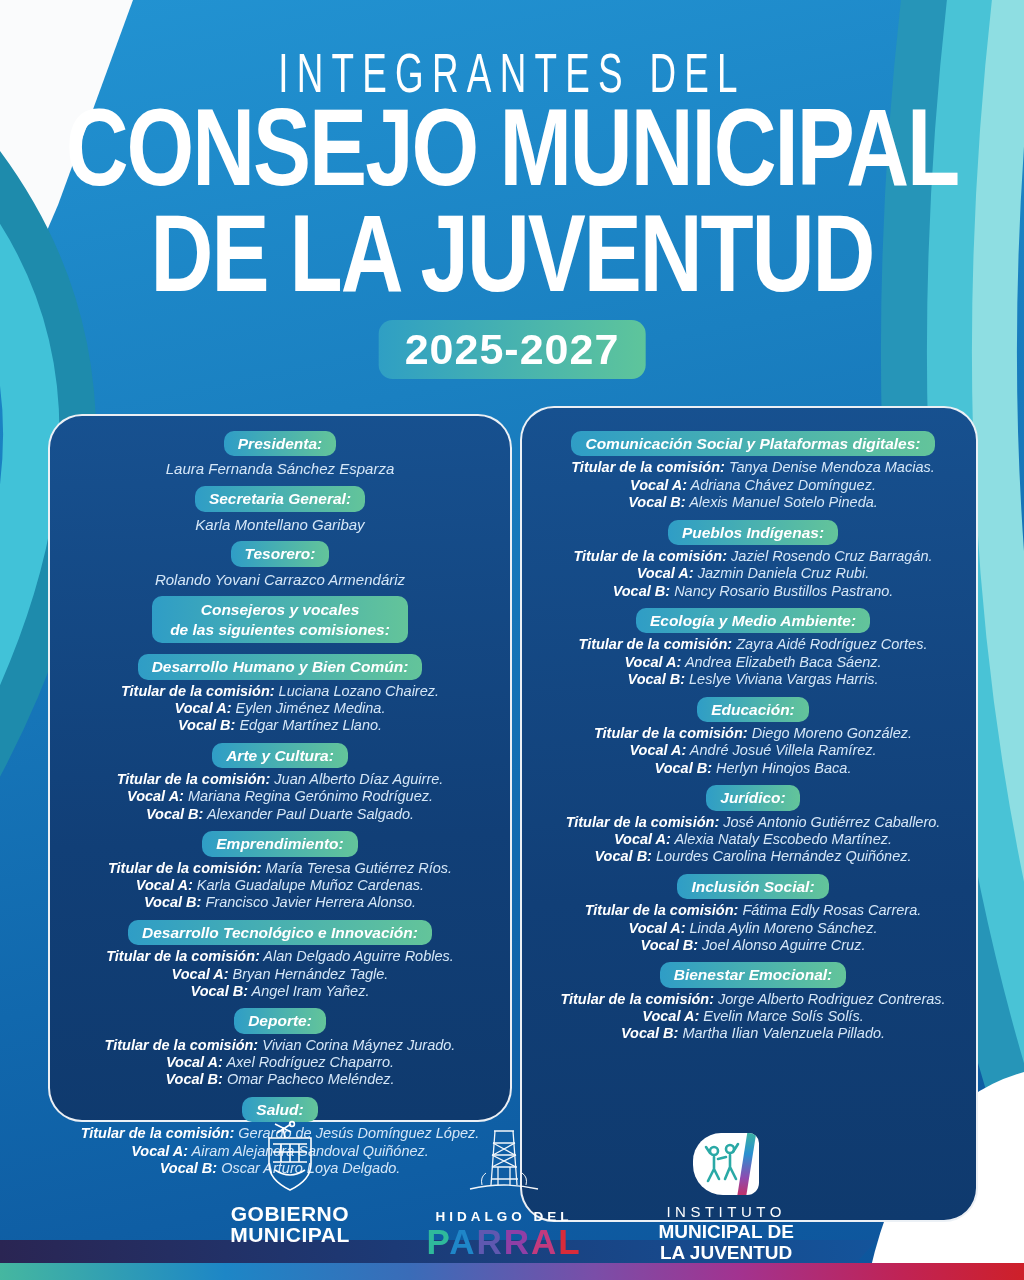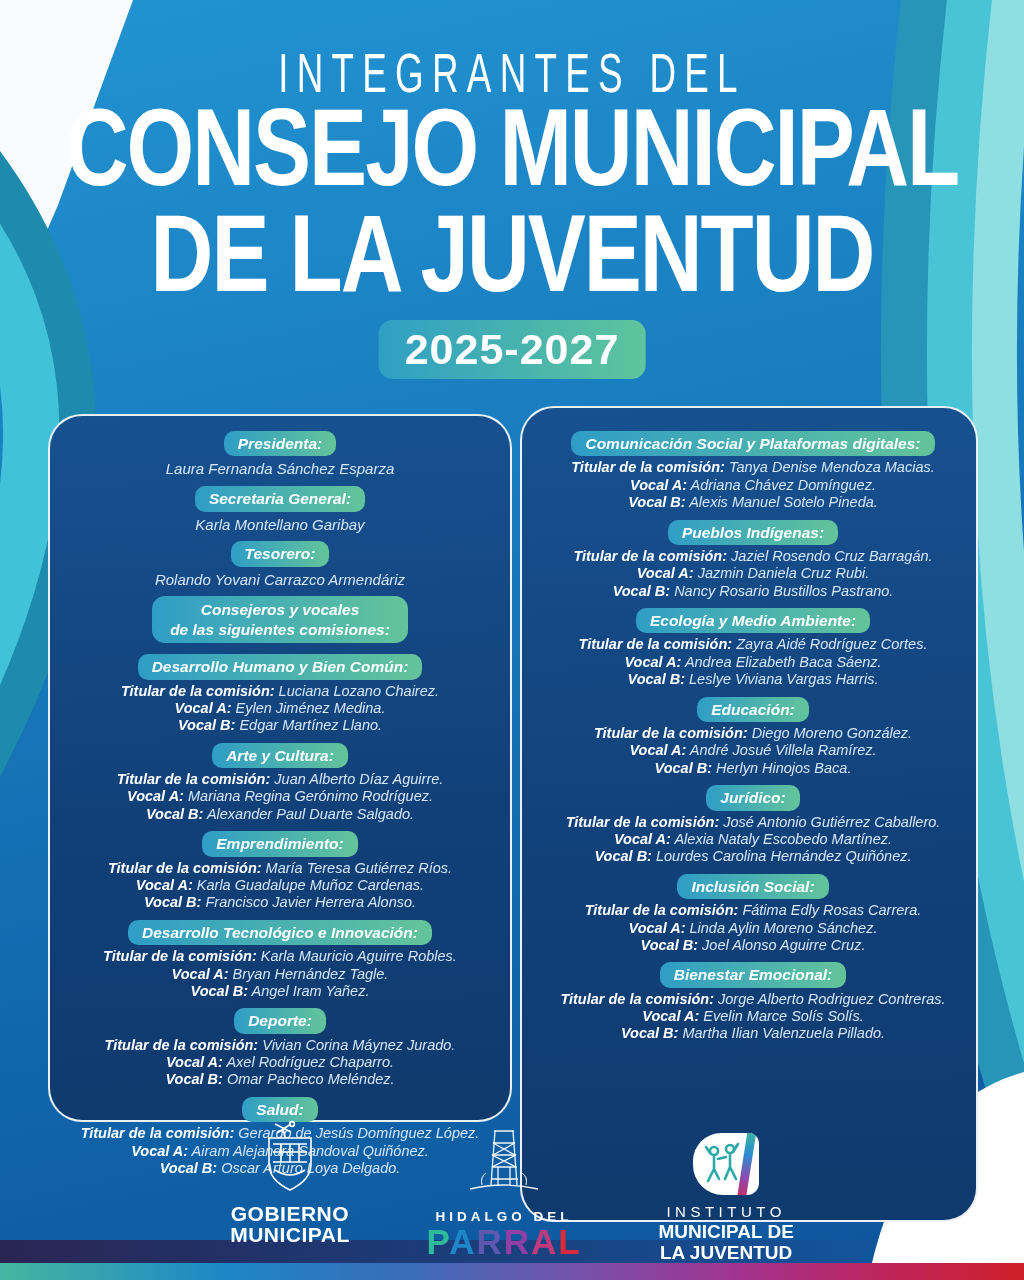--- a/index.html
+++ b/index.html
@@ -44,21 +44,21 @@
     border-radius:10px;padding:3px 14px;margin:0 0 3px 0;
     font-size:15.5px;font-weight:700;color:#fff;line-height:1.25;
   }
   .officer{margin-bottom:7px;}
   .committee{margin-top:8px;}
   .member{margin:0;font-size:14.5px;line-height:1.2;}
   .member strong{color:#ffffff;font-weight:700;}
   .member span, .name-only{color:#d5e7f8;}
   .name-only{margin:1px 0 0 0;font-size:15px;line-height:1.25;}
   .intro-chip{margin-top:6px;}
-  .intro-chip .chip{padding:4px 18px;border-radius:13px;}
+  .intro-chip .chip{padding:4px 18px;}
 
   
   .footer{
     position:absolute;left:0;right:0;top:1152px;height:92px;z-index:2;
     display:flex;justify-content:center;align-items:center;gap:52px;color:#fff;
   }
   .logo-group{display:flex;align-items:center;gap:9px;flex-direction:column;}
   .gob-text{text-align:center;line-height:1.04;}
   .gob-line{font-size:21px;font-weight:700;letter-spacing:.5px;}
   .gob-years{font-size:16.5px;font-weight:700;letter-spacing:2px;margin-top:15px;}
@@ -131,21 +131,21 @@
   <div class="intro-chip">
     <div class="chip">
       <div>Consejeros y vocales</div>
       <div>de las siguientes comisiones:</div>
     </div>
   </div>
   <div id="left-committees">
       <section class="committee"><div class="chip"><span>Desarrollo Humano y Bien Común:</span></div><p class="member"><strong>Titular de la comisión:</strong> <span>Luciana Lozano Chairez.</span></p><p class="member"><strong>Vocal A:</strong> <span>Eylen Jiménez Medina.</span></p><p class="member"><strong>Vocal B:</strong> <span>Edgar Martínez Llano.</span></p></section>
       <section class="committee"><div class="chip"><span>Arte y Cultura:</span></div><p class="member"><strong>Titular de la comisión:</strong> <span>Juan Alberto Díaz Aguirre.</span></p><p class="member"><strong>Vocal A:</strong> <span>Mariana Regina Gerónimo Rodríguez.</span></p><p class="member"><strong>Vocal B:</strong> <span>Alexander Paul Duarte Salgado.</span></p></section>
       <section class="committee"><div class="chip"><span>Emprendimiento:</span></div><p class="member"><strong>Titular de la comisión:</strong> <span>María Teresa Gutiérrez Ríos.</span></p><p class="member"><strong>Vocal A:</strong> <span>Karla Guadalupe Muñoz Cardenas.</span></p><p class="member"><strong>Vocal B:</strong> <span>Francisco Javier Herrera Alonso.</span></p></section>
-      <section class="committee"><div class="chip"><span>Desarrollo Tecnológico e Innovación:</span></div><p class="member"><strong>Titular de la comisión:</strong> <span>Karla Mauricio Aguirre Robles.</span></p><p class="member"><strong>Vocal A:</strong> <span>Bryan Hernández Tagle.</span></p><p class="member"><strong>Vocal B:</strong> <span>Angel Iram Yañez.</span></p></section>
+      <section class="committee"><div class="chip"><span>Desarrollo Tecnológico e Innovación:</span></div><p class="member"><strong>Titular de la comisión:</strong> <span>Alan Delgado Aguirre Robles.</span></p><p class="member"><strong>Vocal A:</strong> <span>Bryan Hernández Tagle.</span></p><p class="member"><strong>Vocal B:</strong> <span>Angel Iram Yañez.</span></p></section>
       <section class="committee"><div class="chip"><span>Deporte:</span></div><p class="member"><strong>Titular de la comisión:</strong> <span>Vivian Corina Máynez Jurado.</span></p><p class="member"><strong>Vocal A:</strong> <span>Axel Rodríguez Chaparro.</span></p><p class="member"><strong>Vocal B:</strong> <span>Omar Pacheco Meléndez.</span></p></section>
       <section class="committee"><div class="chip"><span>Salud:</span></div><p class="member"><strong>Titular de la comisión:</strong> <span>Gerardo de Jesús Domínguez López.</span></p><p class="member"><strong>Vocal A:</strong> <span>Airam Alejandra Sandoval Quiñónez.</span></p><p class="member"><strong>Vocal B:</strong> <span>Oscar Arturo Loya Delgado.</span></p></section>
     </div>
 </div>
 
 <div class="panel panel-right">
   <div id="right-committees">
       <section class="committee"><div class="chip"><span>Comunicación Social y Plataformas digitales:</span></div><p class="member"><strong>Titular de la comisión:</strong> <span>Tanya Denise Mendoza Macias.</span></p><p class="member"><strong>Vocal A:</strong> <span>Adriana Chávez Domínguez.</span></p><p class="member"><strong>Vocal B:</strong> <span>Alexis Manuel Sotelo Pineda.</span></p></section>
       <section class="committee"><div class="chip"><span>Pueblos Indígenas:</span></div><p class="member"><strong>Titular de la comisión:</strong> <span>Jaziel Rosendo Cruz Barragán.</span></p><p class="member"><strong>Vocal A:</strong> <span>Jazmin Daniela Cruz Rubi.</span></p><p class="member"><strong>Vocal B:</strong> <span>Nancy Rosario Bustillos Pastrano.</span></p></section>
       <section class="committee"><div class="chip"><span>Ecología y Medio Ambiente:</span></div><p class="member"><strong>Titular de la comisión:</strong> <span>Zayra Aidé Rodríguez Cortes.</span></p><p class="member"><strong>Vocal A:</strong> <span>Andrea Elizabeth Baca Sáenz.</span></p><p class="member"><strong>Vocal B:</strong> <span>Leslye Viviana Vargas Harris.</span></p></section>

